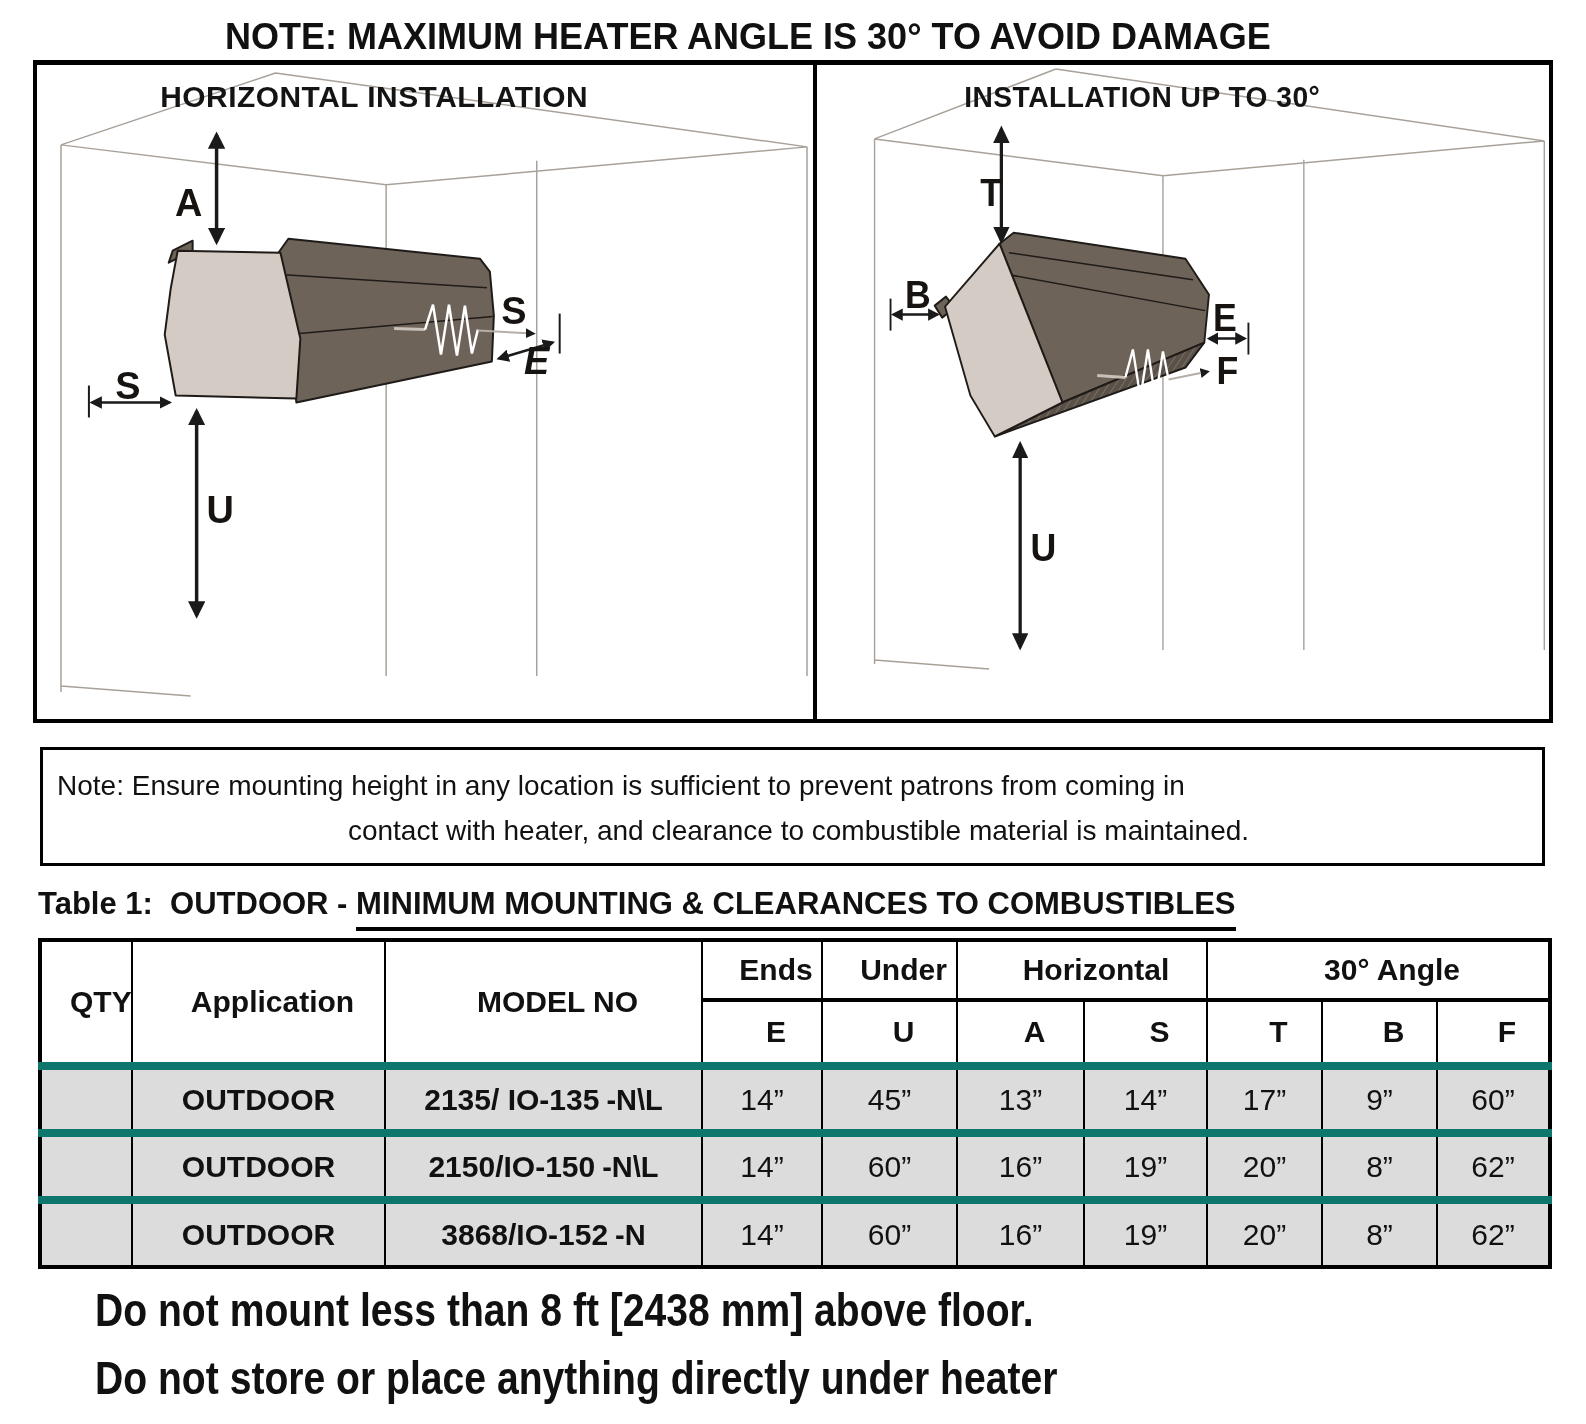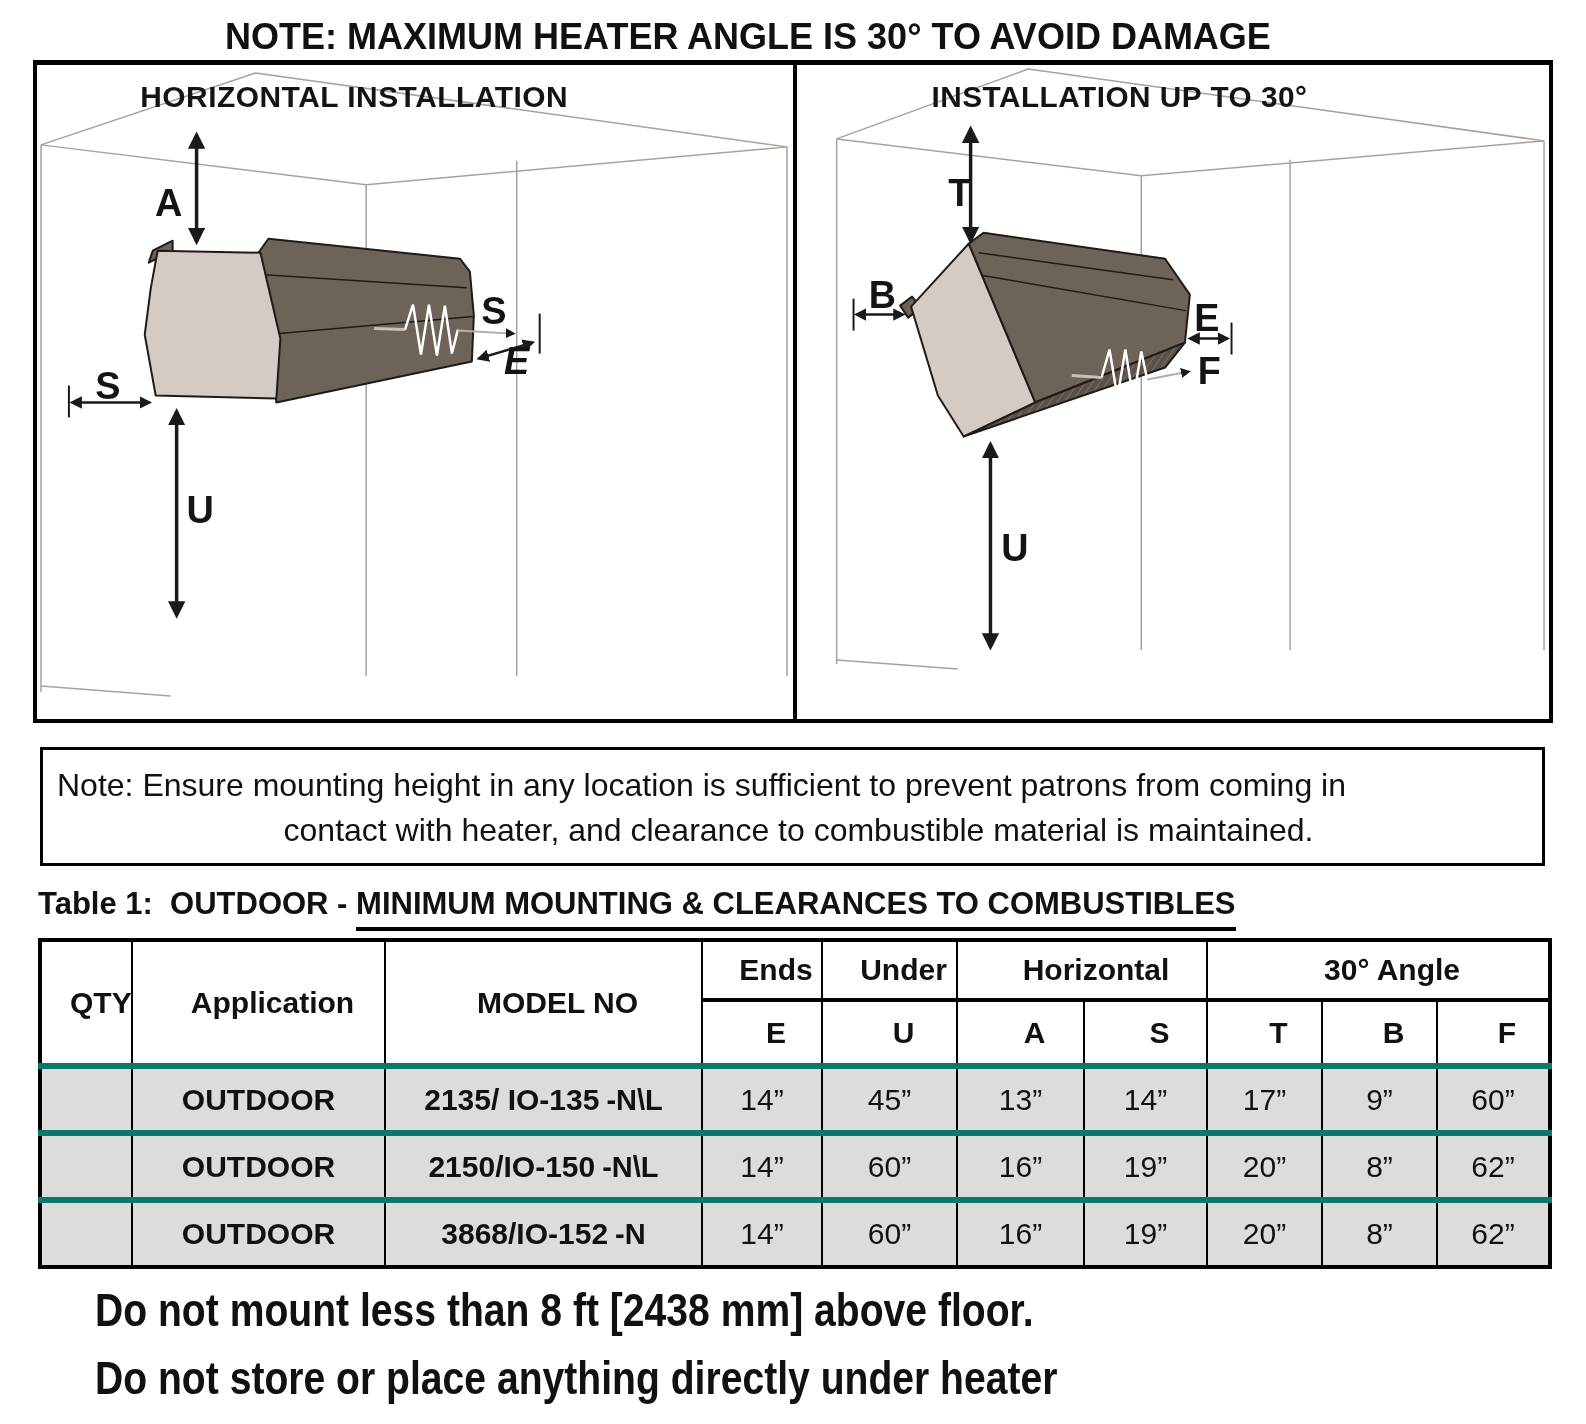--- a/index.html
+++ b/index.html
@@ -6,48 +6,48 @@
   body{font-family:"Liberation Sans",sans-serif;color:#111;}
   #canvas{position:relative;width:1586px;height:1424px;background:#fff;overflow:hidden;}
 
   
   .main-title{position:absolute;top:16px;left:0;width:1496px;text-align:center;
     font-size:36px;font-weight:bold;letter-spacing:0px;white-space:pre;}
 
   
   .diagram-box{position:absolute;left:33px;top:60px;width:1520px;height:663px;
     border:4px solid #000;border-top-width:5px;display:flex;box-sizing:border-box;}
-  .panel{position:relative;flex:0 0 756px;height:100%;}
+  .panel{position:relative;flex:0 0 756px;height:100%;margin-left:20px;}
   .panel svg{position:absolute;inset:0;width:100%;height:100%;}
   .divider{flex:0 0 4px;background:#000;}
 
   
   .note-box{position:absolute;left:40px;top:747px;width:1505px;height:119px;
-    border:3px solid #000;box-sizing:border-box;font-size:32px;line-height:45px;
+    border:3px solid #000;box-sizing:border-box;font-size:28px;line-height:45px;
     padding-top:13px;}
   .note-line1{padding-left:14px;white-space:pre;}
   .note-line2{text-align:center;margin-left:12px;}
 
   
   .tbl-caption{position:absolute;left:38px;top:886px;font-size:31px;font-weight:bold;white-space:pre;}
   .tbl-caption .underlined{border-bottom:4px solid #000;padding-bottom:6px;}
 
   
   table.clearance{position:absolute;left:38px;top:938px;width:1510px;
     border-collapse:collapse;table-layout:fixed;}
   table.clearance{border:4px solid #000;}
   table.clearance th,table.clearance td{border:2px solid #000;text-align:center;
     padding:0;box-sizing:border-box;}
   table.clearance th{font-size:30px;font-weight:bold;padding-left:28px;}
   tr.grp-row{height:60px;}
   tr.sub-row{height:66px;}
   tr.sub-row th{border-bottom:5px solid #000;}
   tr.grp-row th.grp{border-bottom:4px solid #000;}
   tr.data-row{height:67px;}
-  tr.data-row td{background:#dcdcdc;border-top:6px solid #0f766e;font-size:30px;}
+  tr.data-row td{background:#dcdcdc;border-top:8px solid #0f766e;font-size:30px;}
   td.app-cell{font-weight:bold;}
   td.model-cell{text-align:left;padding-left:8px;white-space:nowrap;}
   .model-main{font-weight:bold;}
   .model-suffix{font-weight:bold;font-size:29px;margin-left:7px;}
 
   
   .warning{position:absolute;left:95px;font-size:46px;font-weight:bold;
     transform:scaleX(0.85);transform-origin:left center;white-space:nowrap;}
   .warning1{top:1283px;}
   .warning2{top:1351px;}

